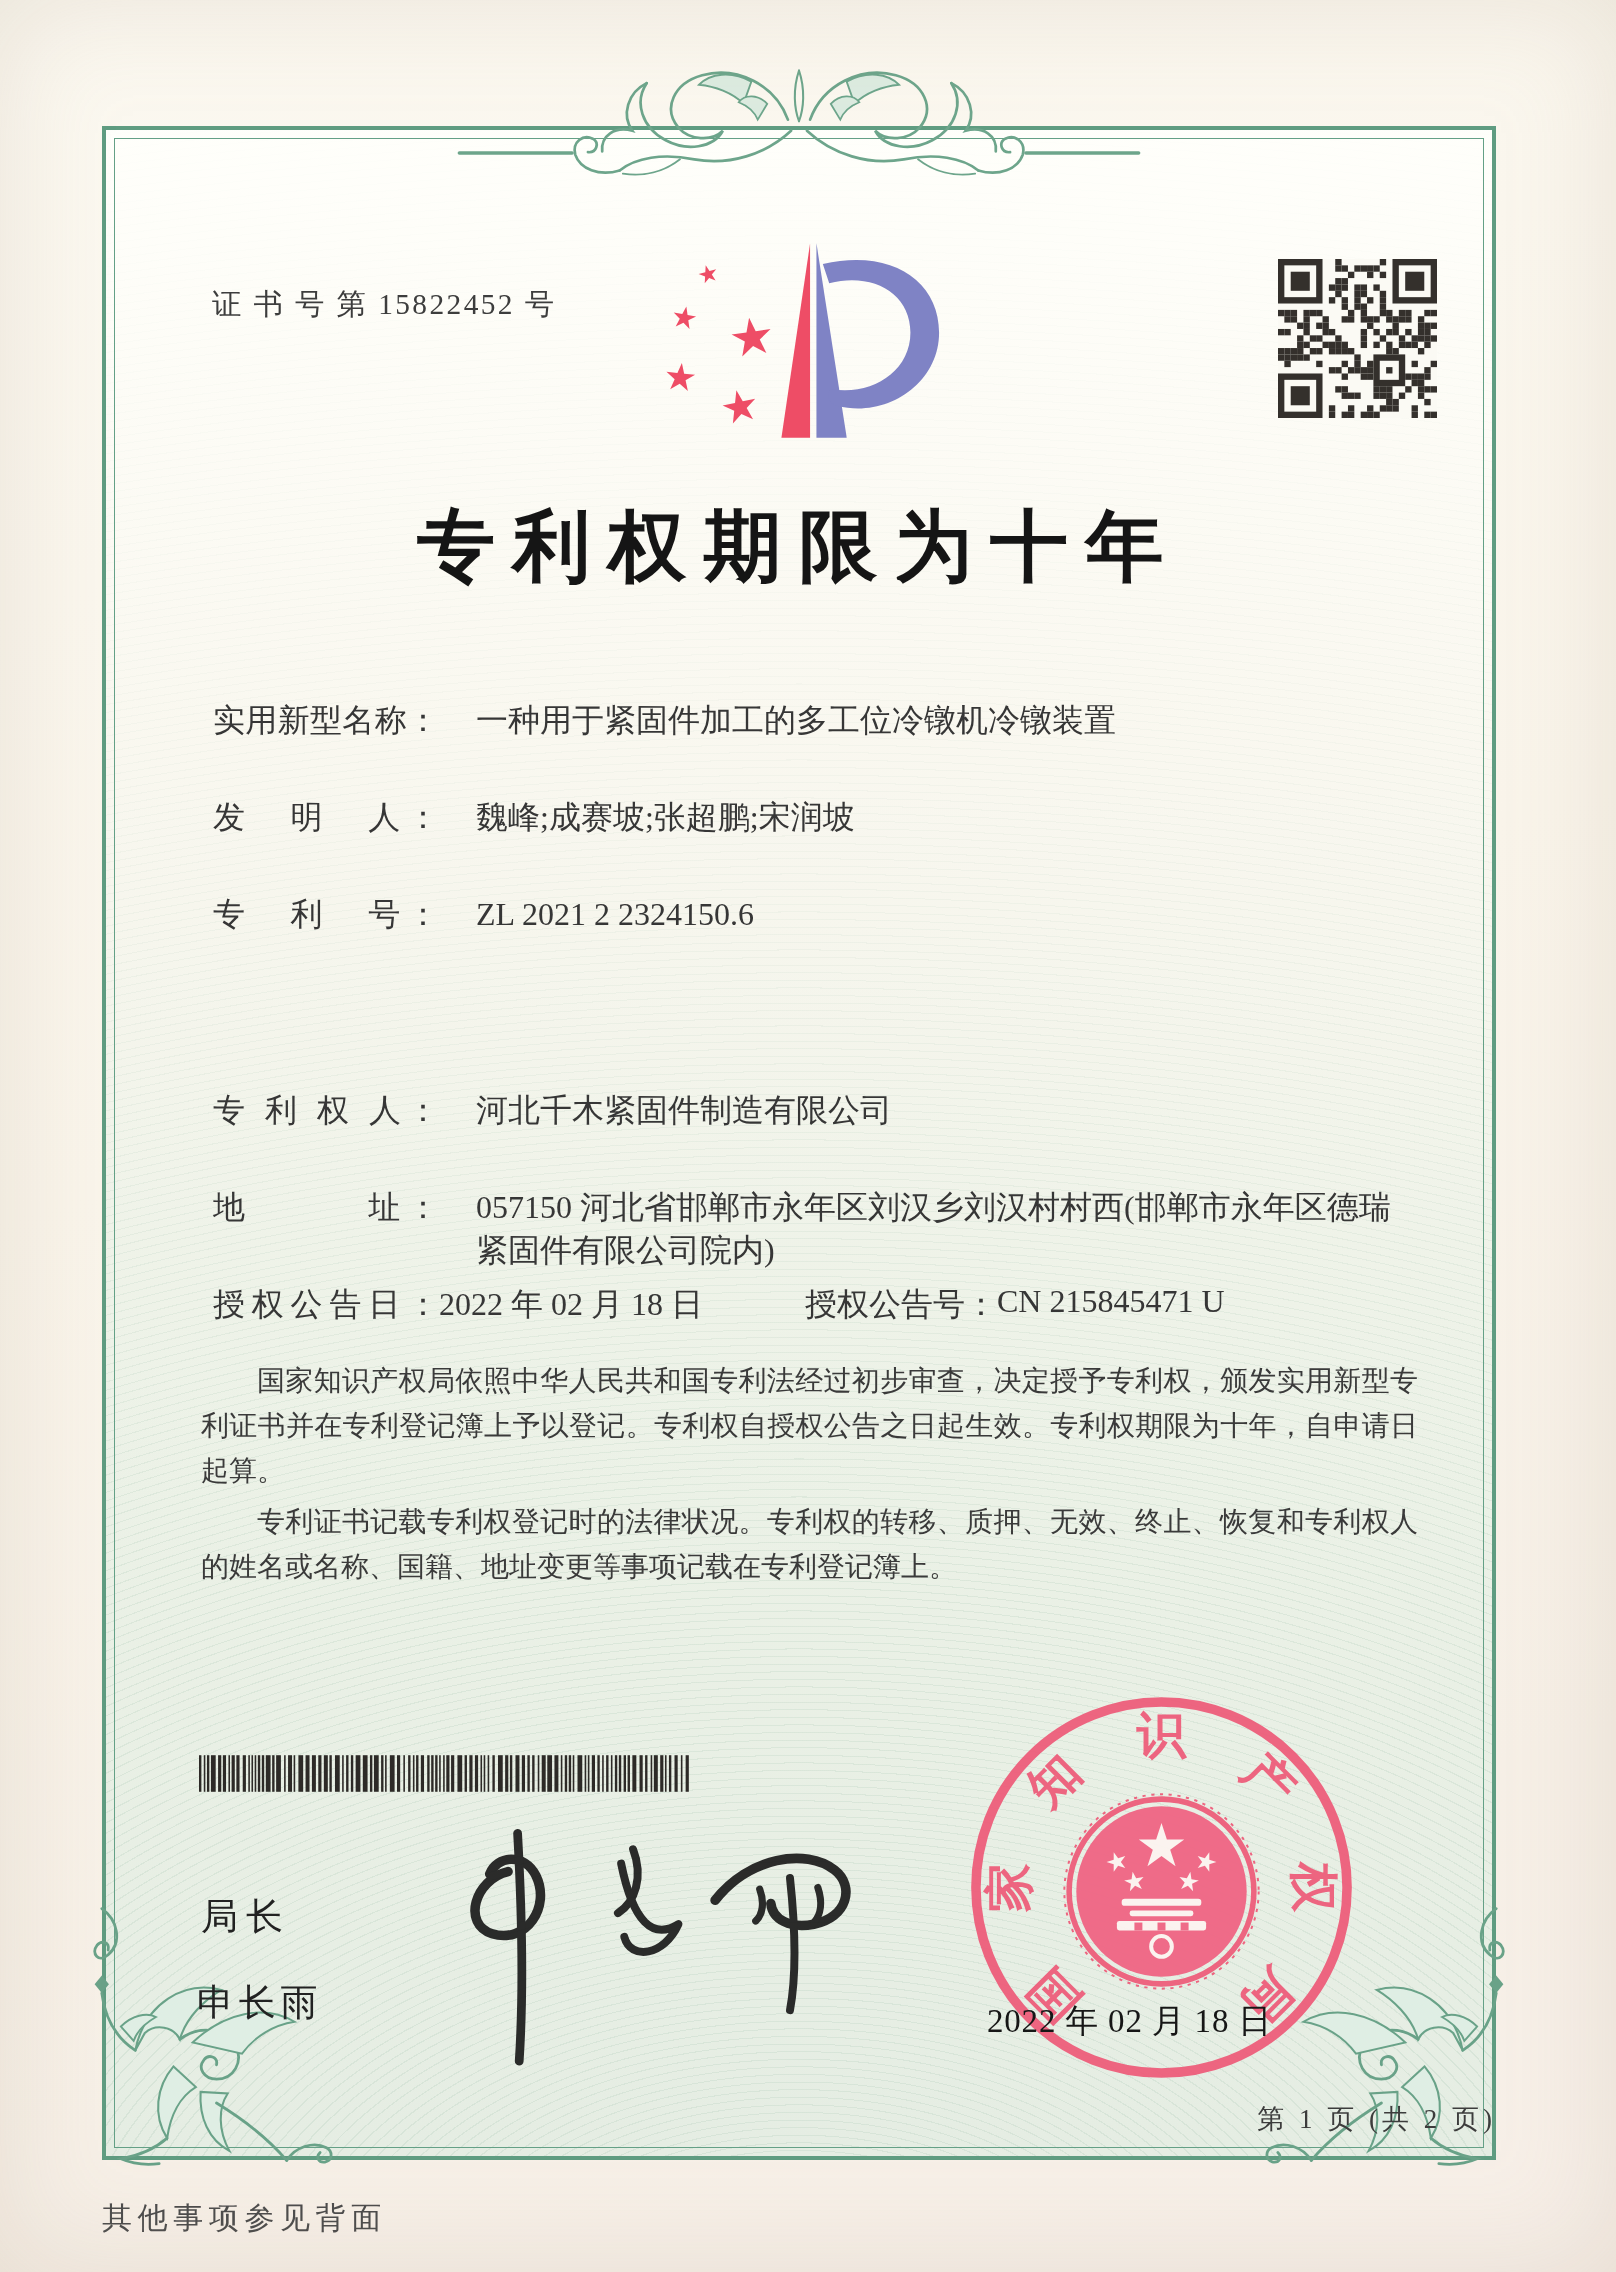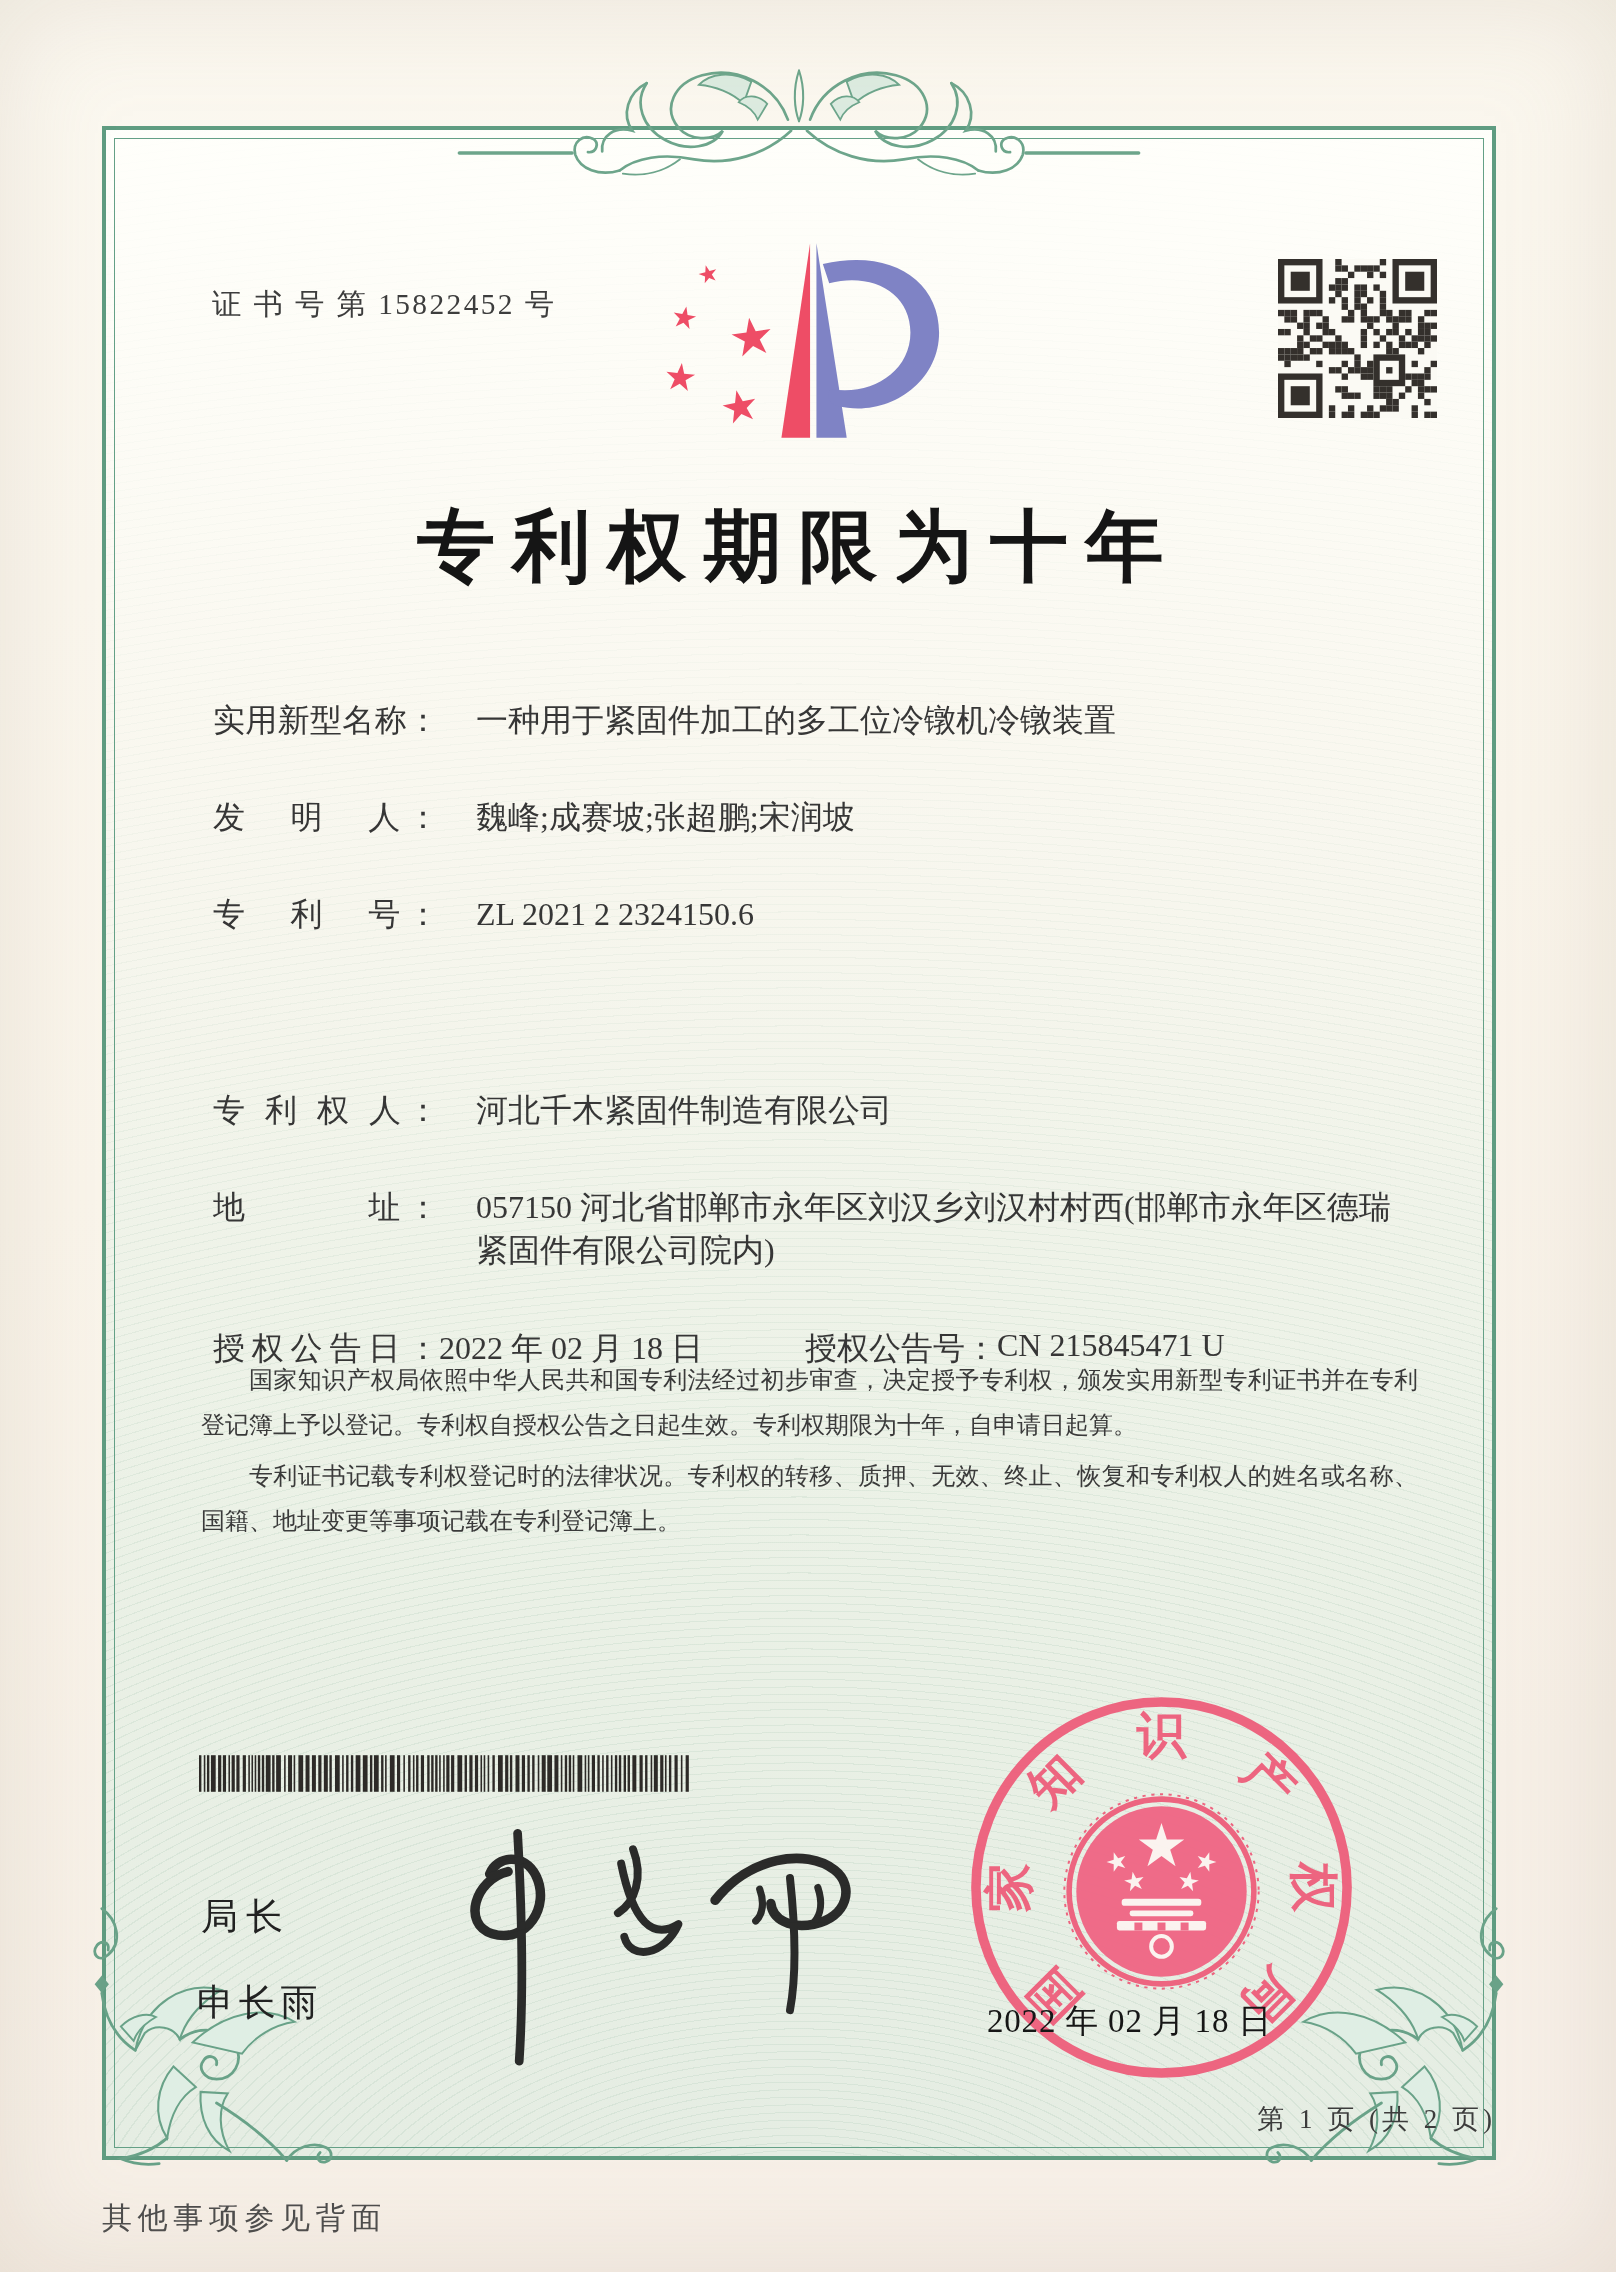--- a/index.html
+++ b/index.html
@@ -23,24 +23,24 @@
   .frame-inner{
     position:absolute; left:8px; top:8px; right:8px; bottom:8px;
     border:1.6px solid #64a086;
   }
   .cert-number{left:212px;top:255px;font-size:29.4px;letter-spacing:2.4px;color:#3d3d3d;margin-top:30px;}
   .title{left:102px;width:1394px;top:495px;text-align:center;font-size:78px;font-weight:bold;
     letter-spacing:17.5px;color:#151515;}
   .field-row{left:213px;width:1217px;display:flex;font-size:32px;color:#363636;line-height:43px;gap:37px;}
   .field-label{flex:0 0 226px;text-align:justify;text-align-last:justify;white-space:pre;}
   .field-value{flex:1 1 auto;}
-  .grant-row{left:213px;top:1283px;width:1241px;display:flex;font-size:32px;color:#363636;margin-top:44px;}
+  .grant-row{left:213px;top:1283px;width:1241px;display:flex;font-size:32px;color:#363636;}
   .grant-row .field-label{flex:0 0 226px;}
   .grant-date-value{flex:0 0 366px;}
-  .paragraphs{left:201px;top:1358px;width:1217px;font-size:24px;line-height:45px;color:#3a3a3a;text-align:justify;}
+  .paragraphs{left:201px;top:1358px;width:1217px;font-size:28px;line-height:45px;color:#3a3a3a;text-align:justify;}
   .paragraphs p{margin:0 0 5.6px 0;text-indent:2em;}
   .director-label{left:201px;top:1892px;font-size:37px;letter-spacing:8px;color:#222;text-align:center;}
   .director-name{left:197px;top:1978px;font-size:37px;letter-spacing:4.8px;color:#222;}
   .seal-date{left:987px;top:1999px;font-size:33px;color:#161616;letter-spacing:0.8px;}
   .page-footer{left:102px;width:1394px;top:2101px;text-align:right;font-size:27px;letter-spacing:4px;color:#3c3c3c;}
   .back-note{left:102px;width:1353px;top:2198px;text-align:left;font-size:30px;letter-spacing:5.6px;color:#4b4b4b;}
   svg{overflow:visible;}
 </style>
 </head>
 <body>

